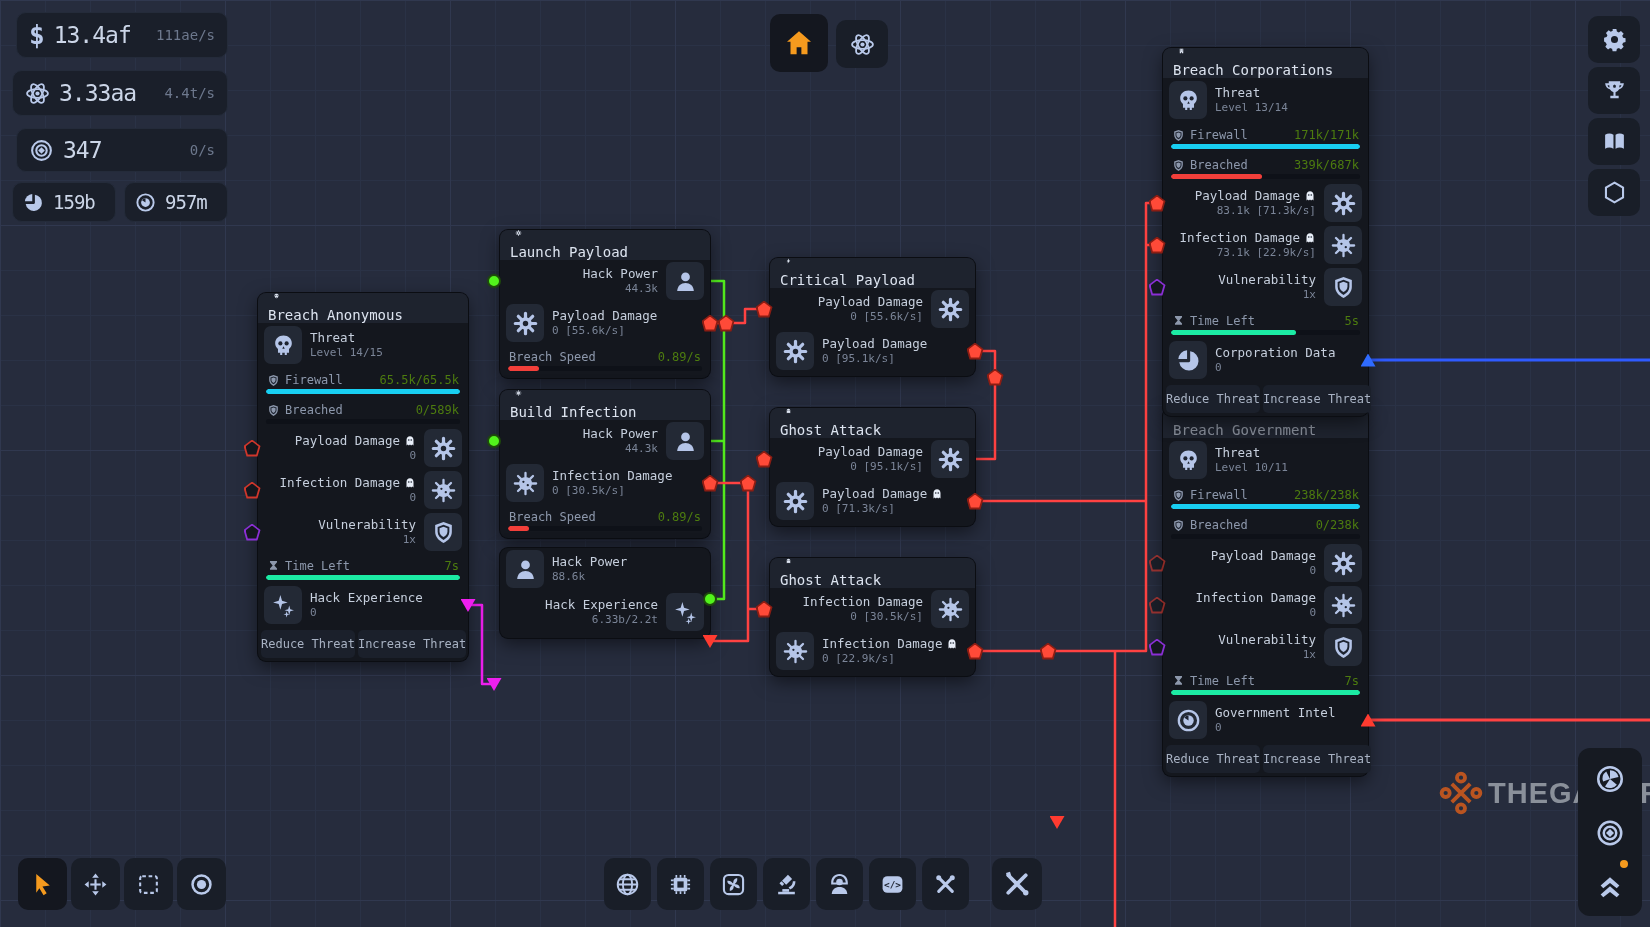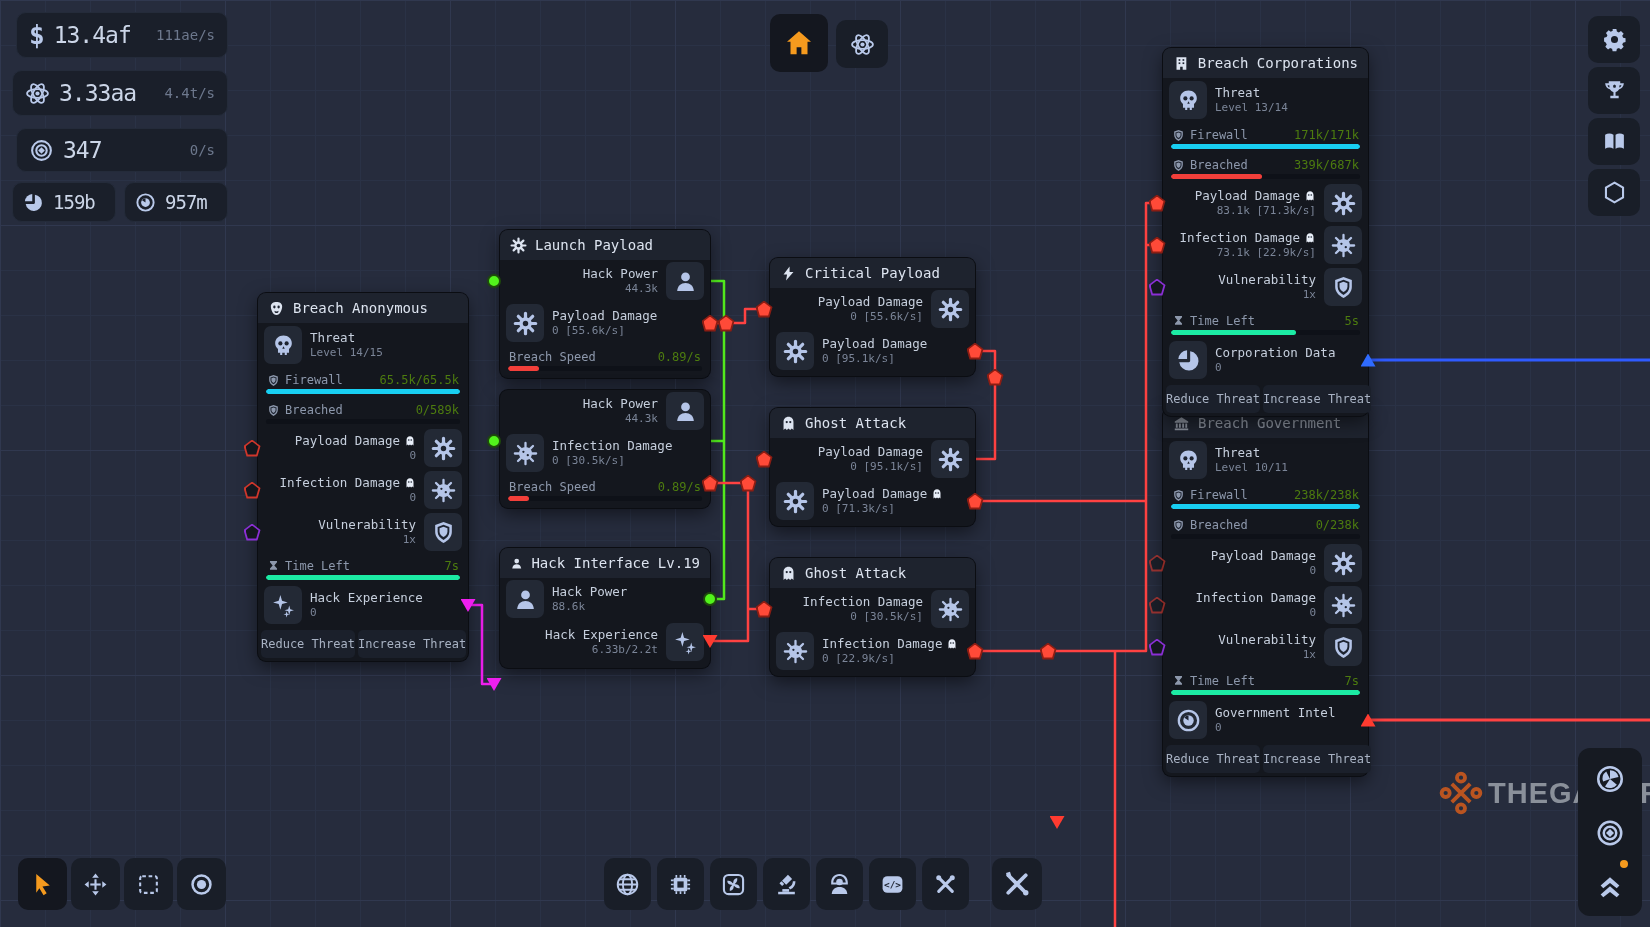--- a/index.html
+++ b/index.html
@@ -27,22 +27,22 @@
 
   
   .sq{position:absolute;z-index:50;background:#191e28;border-radius:10px;display:flex;
     align-items:center;justify-content:center;color:#b9c9ea;}
   .sq.darker{background:#14171f;}
   .strip{position:absolute;z-index:49;background:#161a22;border-radius:12px;}
 
   
   .node{position:absolute;background:#14171e;border-radius:8px;
     box-shadow:0 0 0 1px #0b0d12,0 6px 18px rgba(0,0,0,.5);}
-  .hd{height:30px;display:flex;align-items:center;gap:8px;padding:0 10px;background:#1e232e;
-    border-radius:8px 8px 0 0;color:#dde4f0;}
+  .hd{height:30px;display:flex;align-items:flex-start;gap:8px;padding:0 10px;background:#1e232e;
+    border-radius:8px 8px 0 0;color:#dde4f0;flex-direction:column;}
   .hd .ttl{font-size:14px;white-space:nowrap;}
   .row{height:42px;display:flex;align-items:center;gap:8px;padding:0 6px;}
   .row.big{height:44px;}
   .tile{width:38px;height:38px;border-radius:7px;background:#232935;display:flex;
     align-items:center;justify-content:center;color:#b5c5e8;flex:0 0 auto;}
   .txt{flex:1;min-width:0;line-height:1.25;}
   .row.r .txt{text-align:right;}
   .lbl{font-size:12.5px;color:#c6cfdd;white-space:nowrap;display:flex;align-items:center;gap:4px;}
   .row.r .lbl{justify-content:flex-end;}
   .sub{font-size:11px;color:#7b8598;white-space:nowrap;}
@@ -512,20 +512,26 @@
   <div class="statline">
     <span class="sl">Breach Speed</span>
     <span class="sv">0.89/s</span>
       </div>
   <div class="bar">
         <i class="fill redf" style="width:16%"></i>
       </div>
 </div>
 
 <div class="node" style="left:500px;top:390px;width:210px;z-index:12;padding-bottom:4px">
+  <div class="hd">
+    <svg class="ic i16">
+          <use href="#i-virus"></use>
+        </svg>
+    <span class="ttl">Build Infection</span>
+  </div>
   <div class="row r">
     <div class="txt">
           <div class="lbl">Hack Power</div>
       <div class="sub">44.3k</div>
         </div>
     <div class="tile">
           <svg class="ic i24">
             <use href="#i-person"></use>
           </svg>
         </div>
@@ -544,26 +550,20 @@
   <div class="statline">
     <span class="sl">Breach Speed</span>
     <span class="sv">0.89/s</span>
       </div>
   <div class="bar">
         <i class="fill redf" style="width:11%"></i>
       </div>
 </div>
 
 <div class="node" style="left:500px;top:548px;width:210px;z-index:12;padding-bottom:4px">
-  <div class="hd">
-    <svg class="ic i16">
-          <use href="#i-person"></use>
-        </svg>
-    <span class="ttl">Hack Interface Lv.19</span>
-  </div>
   <div class="row">
     <div class="tile">
           <svg class="ic i24">
             <use href="#i-person"></use>
           </svg>
         </div>
     <div class="txt">
           <div class="lbl">Hack Power</div>
       <div class="sub">88.6k</div>
         </div>

